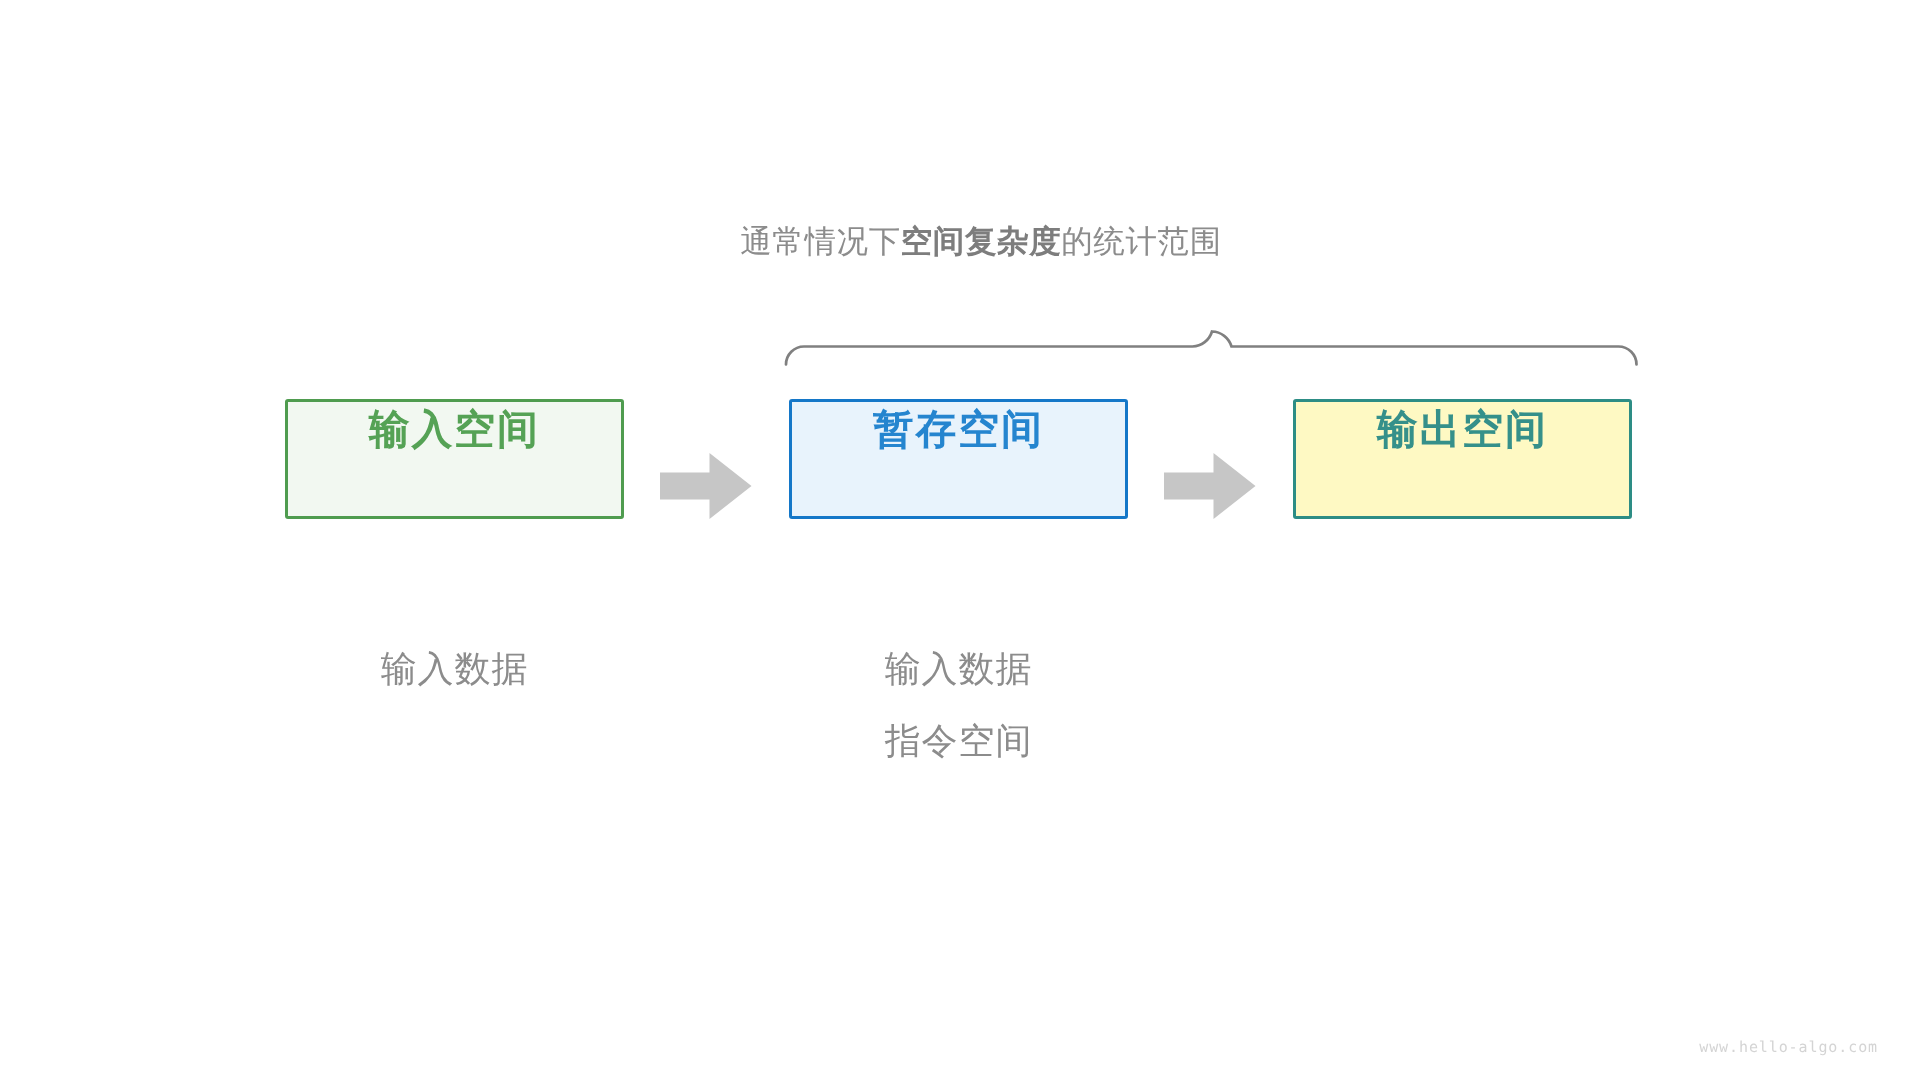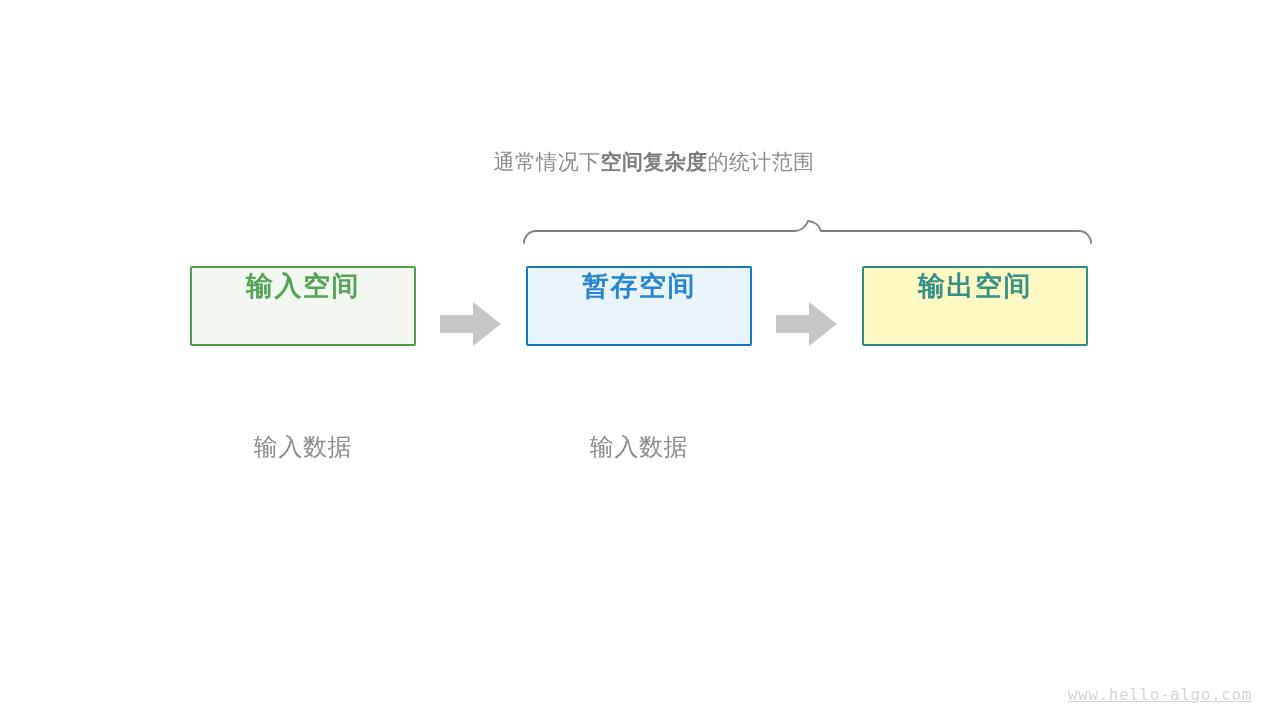--- a/index.html
+++ b/index.html
@@ -108,24 +108,23 @@
   .labels-input  { left: 190px; }
   .labels-temp   { left: 526px; }
   .labels-output { left: 862px; }
 
   
   .watermark {
     position: absolute;
     right: 28px;
     bottom: 16px;
     font-family: "DejaVu Sans Mono", "Liberation Mono", monospace;
-    font-size: 16px;
+    font-size: 10px;
     color: #d4d4d4;
     letter-spacing: 0.6px;
-    text-decoration: underline;
   }
 </style>
 </head>
 <body>
 
 <div class="stage">
 
   <div class="brace-caption">
     <span class="cap-shift">
       <span>通常情况下</span><span class="emph">空间复杂度</span><span>的统计范围</span>
@@ -151,17 +150,18 @@
   </svg>
   <svg class="arrow arrow-2" width="62" height="48" viewBox="0 0 62 48">
     <path d="M 0 15 L 33 15 L 33 2 L 61 24 L 33 46 L 33 33 L 0 33 Z" fill="#c6c6c6"></path>
   </svg>
 
   <div class="labels labels-input">
     <div>输入数据</div>
   </div>
   <div class="labels labels-temp">
     <div>输入数据</div>
+    <div>指令空间</div>
   </div>
 
   <div class="watermark">www.hello-algo.com</div>
 
 </div>
 
 </body></html>

